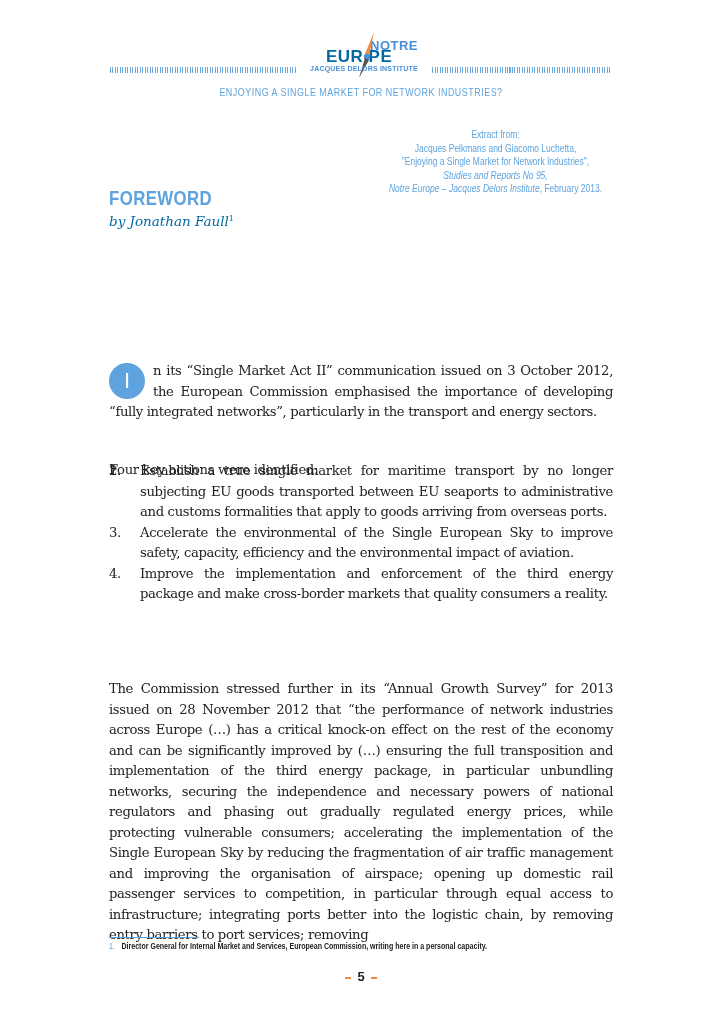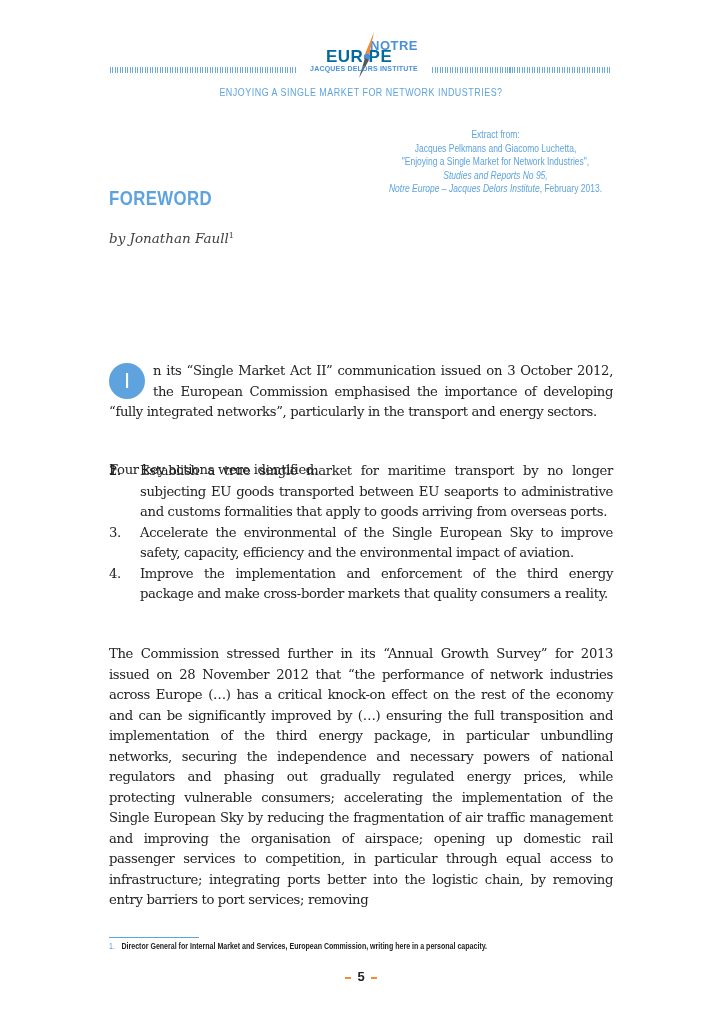--- a/index.html
+++ b/index.html
@@ -19,35 +19,35 @@
 
     .running-title { position: absolute; top: 86px; left: 0; width: 722px; text-align: center;
       font-family: "Liberation Sans", sans-serif; font-size: 10.5px; color: #5ea3de; letter-spacing: 0.6px; transform: scaleX(0.85); }
 
     .extract { position: absolute; top: 128px; right: 116px; width: 260px; text-align: center;
       font-family: "Liberation Sans", sans-serif; font-size: 10px; line-height: 13.6px; color: #5ea3de; transform: scaleX(0.85); transform-origin: right top; }
     .extract .it { font-style: italic; }
 
     .foreword { position: absolute; top: 186px; left: 109px; font-family: "Liberation Sans", sans-serif;
       font-size: 21px; font-weight: bold; color: #5ea3de; letter-spacing: 0.5px; transform: scaleX(0.8); transform-origin: left top; }
-    .byline { position: absolute; top: 230px; left: 109px; font-family: "DejaVu Serif", serif; font-style: italic;
-      font-size: 13.5px; color: #404040; text-align: center; }
+    .byline { position: absolute; top: 213px; left: 109px; font-family: "DejaVu Serif", serif; font-style: italic;
+      font-size: 13.5px; color: #0369a1; text-align: center; }
     .byline sup { font-size: 8px; font-style: normal; }
 
     .body-text { position: absolute; left: 109px; width: 504px; font-size: 13.2px; line-height: 20.5px; color: #222; text-align: justify; letter-spacing: -0.35px; }
     .intro { top: 361px; }
     .dropcap { float: left; width: 36px; height: 36px; border-radius: 50%; background: #5ea3de; color: #fff;
       font-family: "Liberation Sans", sans-serif; font-size: 22px; line-height: 36px; text-align: center; margin: 2px 8px 0 0; }
 
     .key-intro { top: 441px; margin-top: 19px; }
     .actions { position: absolute; top: 461px; left: 109px; width: 504px; list-style: none; font-size: 13.2px; line-height: 20.5px; letter-spacing: -0.35px; }
     .actions li { position: relative; padding-left: 31px; text-align: justify; }
     .actions .num { position: absolute; left: 0; top: 0; }
 
-    .para2 { top: 644px; }
+    .para2 { top: 679px; }
 
     .fn-rule { position: absolute; top: 937px; left: 109px; width: 90px; height: 1px; background: #5ea3de; }
     .footnote { position: absolute; top: 941px; left: 109px; font-family: "Liberation Sans", sans-serif; font-size: 8.6px; font-weight: bold; color: #222; transform: scaleX(0.82); transform-origin: left top; white-space: nowrap; }
     .footnote .fn-num { color: #5ea3de; font-weight: normal; margin-right: 8px; }
 
     .page-num { position: absolute; top: 969px; left: 0; width: 722px; text-align: center; font-family: "Liberation Sans", sans-serif; font-size: 13px; font-weight: bold; color: #222; }
     .page-num .dash { display: inline-block; width: 6px; height: 2px; background: #f08a3c; vertical-align: middle; margin: 0 6px; }
   </style>
 </head>
 <body>

